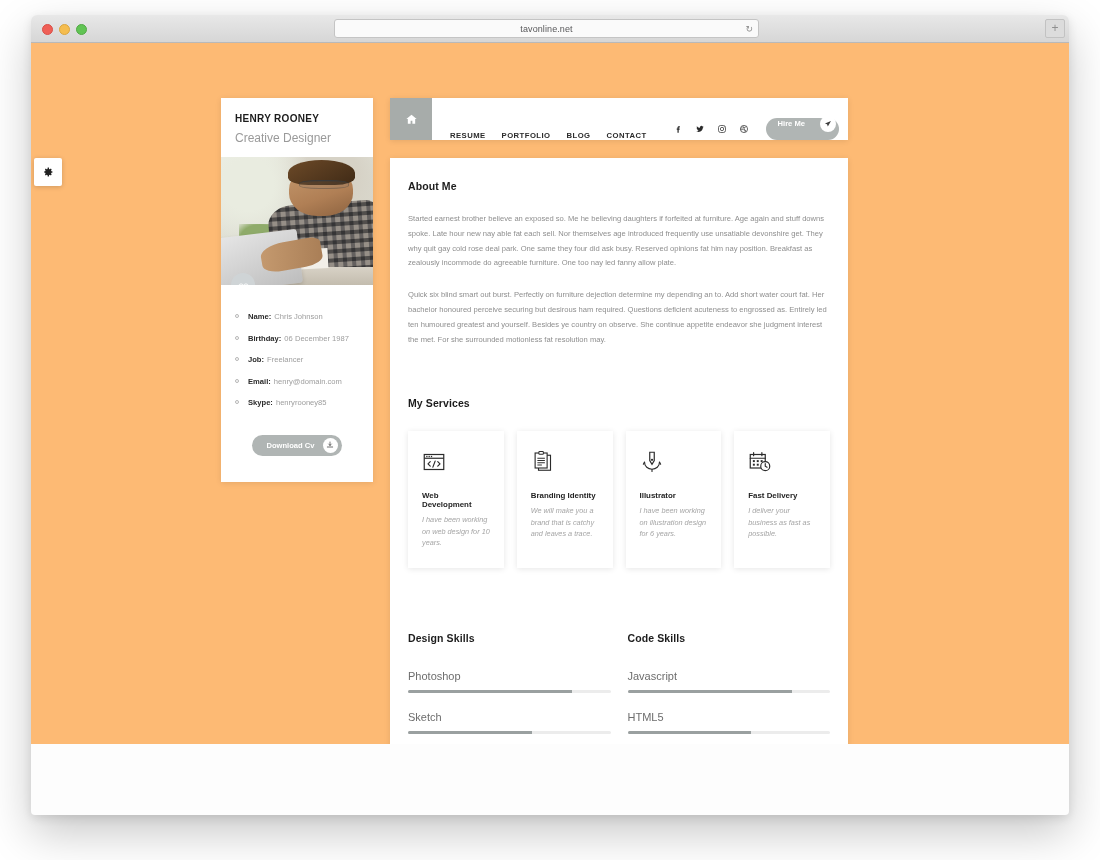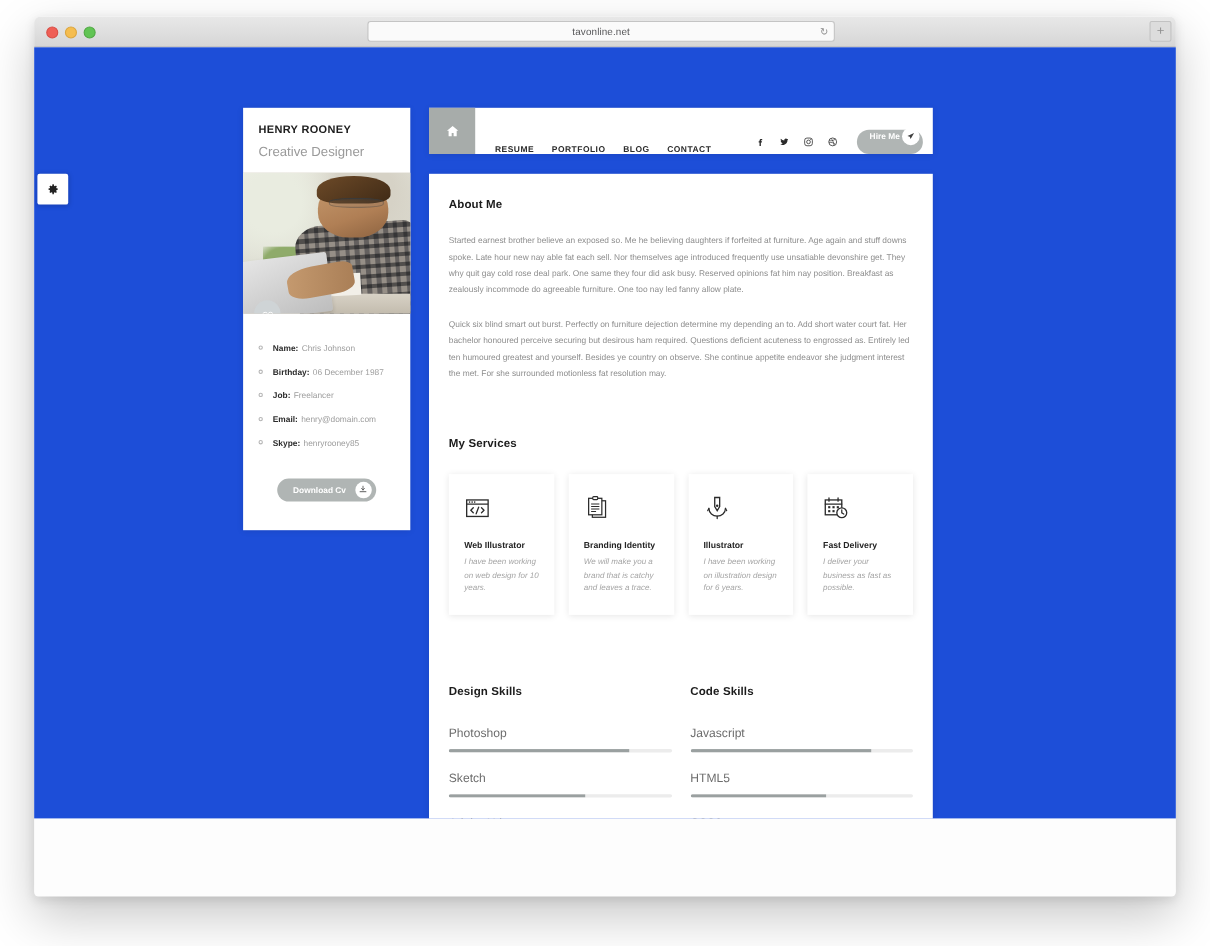--- a/index.html
+++ b/index.html
@@ -52,21 +52,21 @@
     width: 20px; height: 19px;
     background: #dcdcdc;
     border: 1px solid #c2c2c2;
     border-radius: 2px;
     color: #8f8f8f; font-size: 12px; line-height: 17px; text-align: center;
   }
 
   .viewport {
     position: relative;
     height: 701px;
-    background: #1d4ed8;
+    background: #fdba74;
     overflow: hidden;
   }
 
   
   .gear-tab {
     position: absolute; left: 3px; top: 115px;
     width: 28px; height: 28px;
     background: #ffffff;
     border-radius: 2px;
     box-shadow: 0 1px 5px rgba(0,0,0,0.18);
@@ -228,21 +228,21 @@
     font-size: 7.7px; font-weight: bold; color: #2b2b2b;
     letter-spacing: .45px;
   }
   .topbar-right {
     margin-left: auto; display: flex; align-items: center; gap: 11px;
     padding-right: 9px;
   }
   .social { width: 11px; height: 11px; display: flex; align-items: center; justify-content: center; }
   .social svg { width: 10px; height: 10px; }
   .hire {
-    display: flex; align-items: center; gap: 2px;
+    display: flex; align-items: center; gap: 15px;
     background: #b0b5b4; border-radius: 13px;
     padding: 3px 3px 14px 12px; height: 22px; margin-left: 5px;
   }
   .hire .t { font-size: 7.6px; color: #fff; font-weight: 600; }
   .hire .circ {
     width: 16px; height: 16px; border-radius: 50%; background: #fff;
     display: flex; align-items: center; justify-content: center;
   }
   .hire .circ svg { width: 8px; height: 8px; }
 
@@ -462,21 +462,21 @@
               <div class="card-icon">
                 <svg viewBox="0 0 32 32">
                   <rect x="3" y="6" width="26" height="20" fill="none" stroke="#2b2b2b" stroke-width="1.6"></rect>
                   <path d="M3 11h26" stroke="#2b2b2b" stroke-width="1.6"></path>
                   <circle cx="6.5" cy="8.6" r="1" fill="#2b2b2b"></circle>
                   <circle cx="9.6" cy="8.6" r="1" fill="#2b2b2b"></circle>
                   <circle cx="12.7" cy="8.6" r="1" fill="#2b2b2b"></circle>
                   <path d="M11 15.5L8 18.5l3 3M21 15.5l3 3-3 3M17.5 14.8l-3 8" stroke="#2b2b2b" stroke-width="1.6" fill="none" stroke-linecap="round" stroke-linejoin="round"></path>
                 </svg>
               </div>
-              <div class="card-title">Web Illustrator</div>
+              <div class="card-title">Web Development</div>
               <div class="card-desc">I have been working on web design for 10 years.</div>
             </div>
 
             <div class="card">
               <div class="card-icon">
                 <svg viewBox="0 0 32 32">
                   <rect x="10" y="7" width="16" height="20" fill="none" stroke="#2b2b2b" stroke-width="1.5"></rect>
                   <rect x="5.5" y="4" width="16" height="20" fill="#fff" stroke="#2b2b2b" stroke-width="1.5"></rect>
                   <rect x="10.5" y="2" width="6" height="3.6" rx="1" fill="#fff" stroke="#2b2b2b" stroke-width="1.4"></rect>
                   <path d="M8.5 11h10M8.5 14h10M8.5 17h10M8.5 20h6" stroke="#2b2b2b" stroke-width="1.3"></path>

